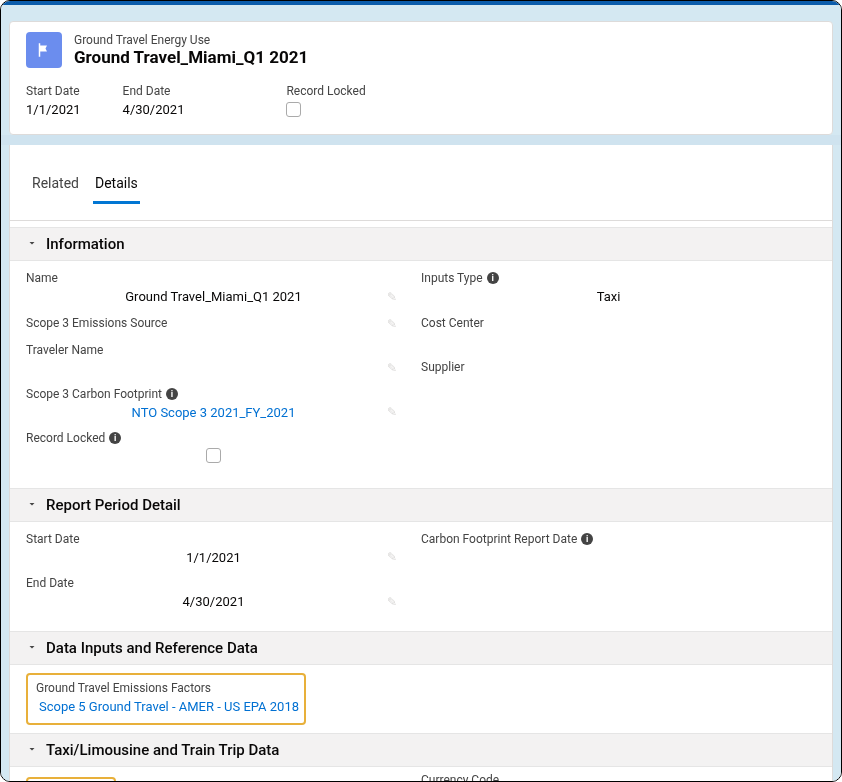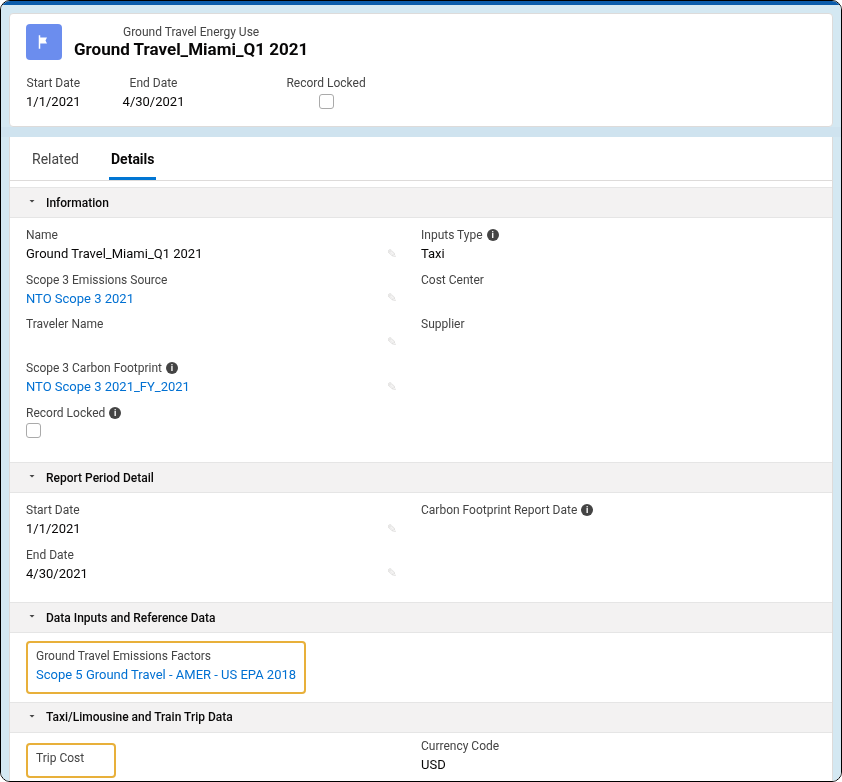--- a/index.html
+++ b/index.html
@@ -14,24 +14,23 @@
     border: 1px solid #000;
     border-radius: 10px;
   }
   .outer-wrap {
     background: #b0c4de;
     background: linear-gradient(180deg, #0b5cab 0%, #0b5cab 4px, #d4e8f2 4px);
     padding-top: 4px;
   }
   .highlights-panel {
     background: #fff;
-    margin: 8px 8px 0 8px;
+    margin: 16px 8px 0 8px;
     border-radius: 4px;
     border: 1px solid #dddbda;
-    text-align: center;
   }
   .header-row {
     display: flex;
     align-items: center;
     padding: 10px 16px 8px 16px;
   }
   .header-icon {
     width: 36px;
     height: 36px;
     background: #6B8DEE;
@@ -78,64 +77,65 @@
     background: #cfe3ef;
   }
   .detail-panel {
     background: #fff;
     margin: 0 8px 8px 8px;
     border: 1px solid #dddbda;
     border-top: none;
   }
   .tabs {
     display: flex;
-    gap: 28px;
-    padding: 0 20px;
+    gap: 12px;
+    padding: 16px 20px;
     border-bottom: 1px solid #dddbda;
     margin-bottom: 6px;
   }
   .tab {
     padding: 14px 2px 10px 2px;
     font-size: 14px;
     color: #444;
     cursor: pointer;
     border-bottom: 3px solid transparent;
   }
   .tab.active {
-    font-weight: 700;
+    font-weight: 400;
     color: #080707;
     border-bottom-color: #0176d3;
   }
   .section-header {
     background: #f3f2f2;
     border-top: 1px solid #e5e5e5;
     border-bottom: 1px solid #e5e5e5;
     padding: 7px 16px;
     display: flex;
     align-items: center;
     gap: 8px;
-    font-size: 12px;
+    font-size: 15px;
     font-weight: 500;
     color: #080707;
     cursor: pointer;
   }
   .section-body {
     padding: 10px 16px 10px 16px;
   }
   .two-col {
     display: flex;
   }
   .col {
     width: 50%;
     padding-right: 20px;
   }
   .field {
     margin-bottom: 8px;
     padding-bottom: 2px;
     position: relative;
+    text-align: center;
   }
   .field .flabel {
     font-size: 12px;
     color: #444;
     margin-bottom: 3px;
     display: flex;
     align-items: center;
     gap: 4px;
   }
   .field .fvalue {
@@ -233,21 +233,20 @@
     <div class="section-body">
       <div class="two-col">
         <div class="col col-left">
           <div class="field">
             <div class="flabel">Name</div>
             <div class="fvalue">Ground Travel_Miami_Q1 2021</div>
             <span class="edit-pencil">✎</span>
           </div>
           <div class="field">
             <div class="flabel">Scope 3 Emissions Source</div>
-            <div class="fvalue link"><a href="#">NTO Scope 3 2021</a></div>
             <span class="edit-pencil">✎</span>
           </div>
           <div class="field">
             <div class="flabel">Traveler Name</div>
             <div class="fvalue"></div>
             <span class="edit-pencil">✎</span>
           </div>
           <div class="field" style="margin-top:6px;">
             <div class="flabel">
               <span>Scope 3 Carbon Footprint</span>

